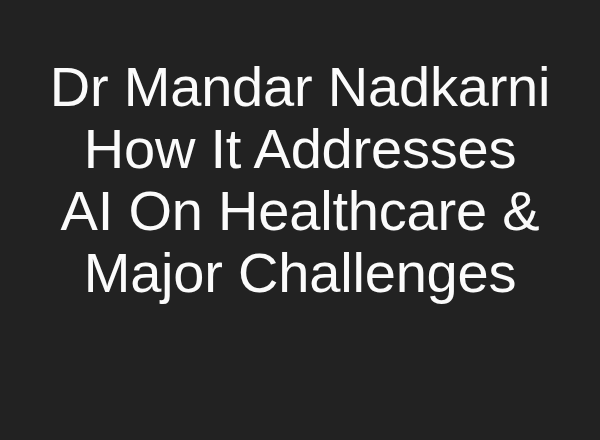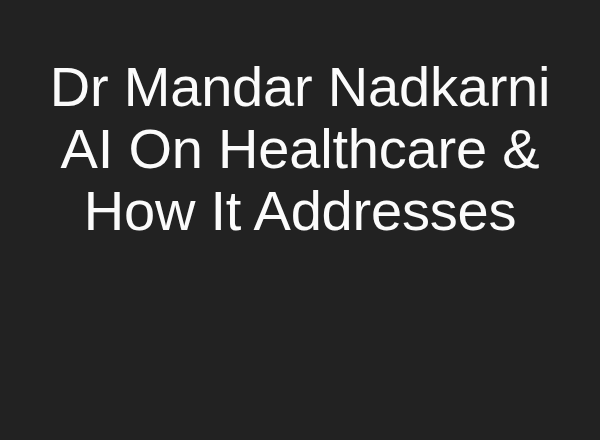--- a/index.html
+++ b/index.html
@@ -45,16 +45,17 @@
     display: block;
     white-space: nowrap;
   }
 </style>
 </head>
 <body>
 
 <div class="card">
   <h1 class="headline">
     <span class="headline-line">Dr Mandar Nadkarni</span>
+    <span class="headline-line">How It Addresses</span>
     <span class="headline-line">AI On Healthcare &amp;</span>
-    <span class="headline-line">How It Addresses</span>
+    <span class="headline-line">Major Challenges</span>
   </h1>
 </div>
 
 </body></html>

